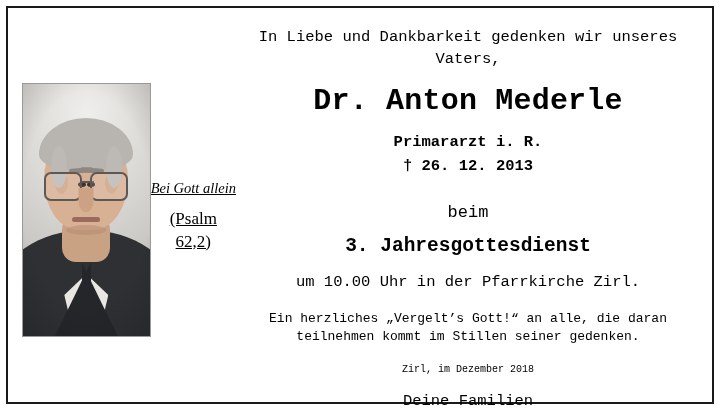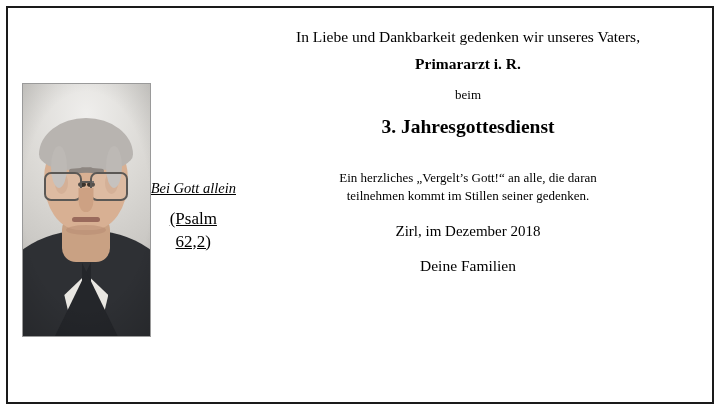--- a/index.html
+++ b/index.html
@@ -245,65 +245,66 @@
     font-size: 17px;
   }
   
   .right-col {
     flex: 1 1 auto;
     display: flex;
     flex-direction: column;
     align-items: center;
     text-align: center;
     padding: 8px 8px 0 8px;
+    font-family: Liberation Mono, monospace;
   }
   .intro {
     font-size: 15.5px;
     line-height: 1.42;
   }
   .name {
     margin-top: 14px;
     font-size: 30px;
     font-weight: bold;
     letter-spacing: 0.2px;
   }
   .role {
-    margin-top: 7px;
+    margin-top: 15px;
     font-size: 15.5px;
     font-weight: bold;
     text-align: center;
   }
   .death {
     margin-top: 6px;
     font-size: 15.5px;
     font-weight: bold;
   }
   .beim {
-    margin-top: 14px;
-    font-size: 13px;
+    margin-top: 28px;
+    font-size: 17px;
     text-align: center;
   }
   .service {
     margin-top: 13px;
     font-size: 19.5px;
     font-weight: bold;
   }
   .when {
     margin-top: 14px;
     font-size: 15.5px;
     line-height: 1.42;
   }
   .thanks {
     margin-top: 17px;
     font-size: 13px;
     line-height: 1.42;
   }
   .place-date {
     margin-top: 17px;
-    font-size: 15px;
+    font-size: 10px;
   }
   .families-label {
     margin-top: 17px;
     font-size: 15.5px;
   }
 </style>
 </head>
 <body>
 
 <div class="page">
@@ -343,26 +344,29 @@
         <div class="line">Bei Gott allein</div>
         <div class="psalm">(Psalm 62,2)</div>
       </div>
     </div>
 
     <div class="right-col">
       <div class="intro">
         <div>In Liebe und Dankbarkeit gedenken wir unseres Vaters,</div>
       </div>
 
+      <div class="name">Dr. Anton Mederle</div>
       <div class="role">Primararzt i. R.</div>
+      <div class="death">† 26. 12. 2013</div>
 
       <div class="beim">beim</div>
       <div class="service">3. Jahresgottesdienst</div>
 
       <div class="when">
+        <div>um 10.00 Uhr in der Pfarrkirche Zirl.</div>
       </div>
 
       <div class="thanks">
         <div>Ein herzliches „Vergelt’s Gott!“ an alle, die daran</div>
         <div>teilnehmen kommt im Stillen seiner gedenken.</div>
       </div>
 
       <div class="place-date">Zirl, im Dezember 2018</div>
 
       <div class="families-label">Deine Familien</div>

